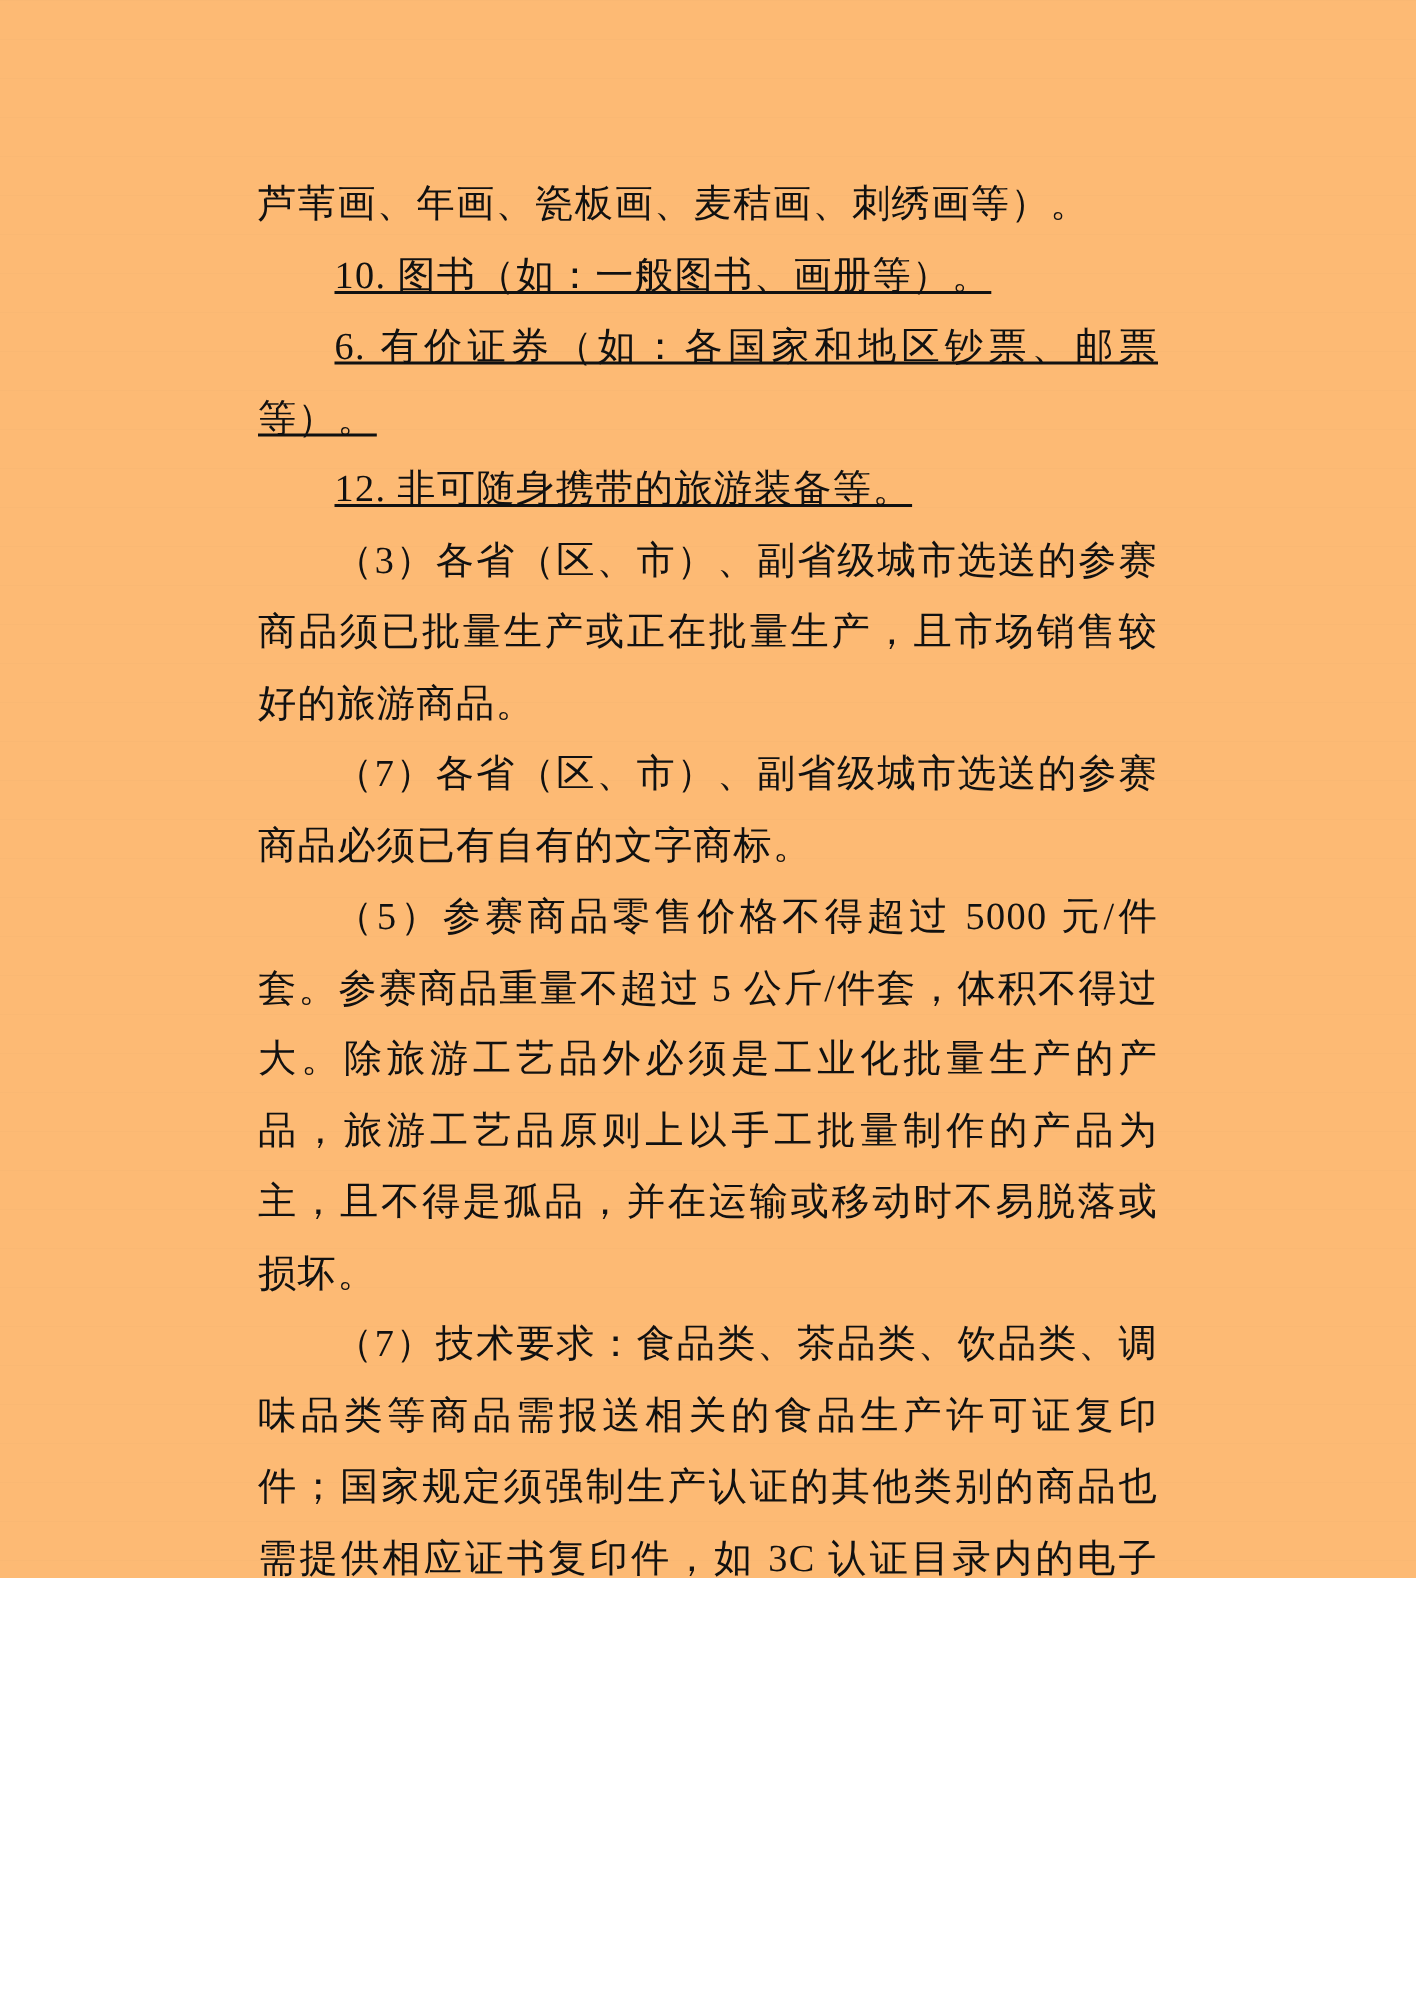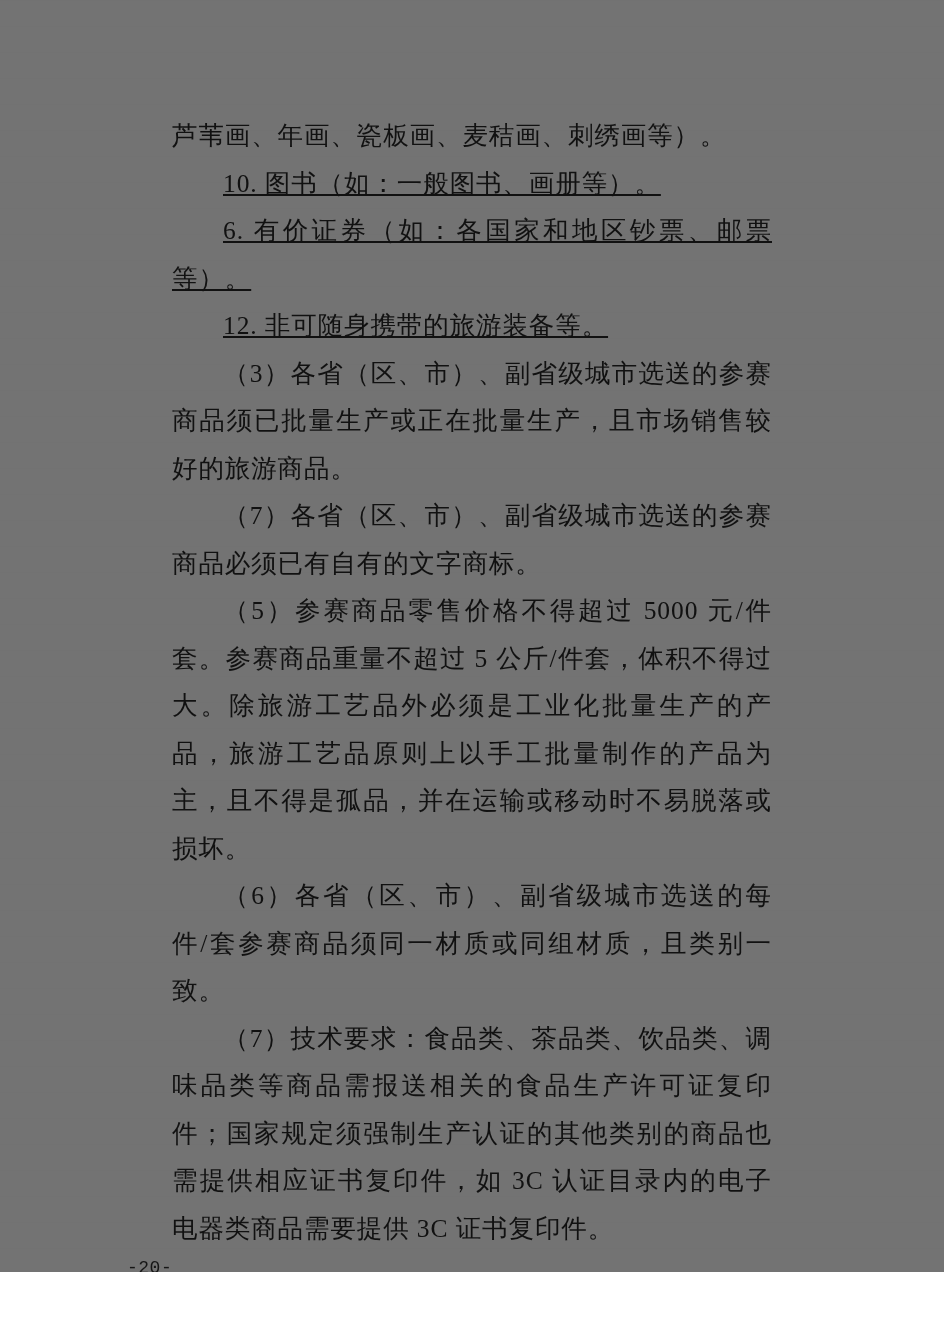--- a/index.html
+++ b/index.html
@@ -3,22 +3,22 @@
 <meta charset="utf-8">
 <style>
   html, body {
     margin: 0;
     padding: 0;
     background: #ffffff;
   }
   .page {
     position: relative;
     width: 944px;
-    height: 1272px;
-    background: #737373;
+    height: 1052px;
+    background: #fdba74;
     overflow: hidden;
     font-family: "Liberation Serif", "DejaVu Serif", serif;
     color: #111111;
   }
   
   .scan-noise {
     position: absolute;
     inset: 0;
     pointer-events: none;
     background-image: repeating-linear-gradient(
@@ -70,19 +70,18 @@
   <div class="scan-noise"></div>
 
   <div class="body-text">
     <p class="para">芦苇画、年画、瓷板画、麦秸画、刺绣画等）。</p>
     <p class="para list">10. 图书（如：一般图书、画册等）。</p>
     <p class="para list">6. 有价证券（如：各国家和地区钞票、邮票等）。</p>
     <p class="para list">12. 非可随身携带的旅游装备等。</p>
     <p class="para indent">（3）各省（区、市）、副省级城市选送的参赛商品须已批量生产或正在批量生产，且市场销售较好的旅游商品。</p>
     <p class="para indent">（7）各省（区、市）、副省级城市选送的参赛商品必须已有自有的文字商标。</p>
     <p class="para indent">（5）参赛商品零售价格不得超过 5000 元/件套。参赛商品重量不超过 5 公斤/件套，体积不得过大。除旅游工艺品外必须是工业化批量生产的产品，旅游工艺品原则上以手工批量制作的产品为主，且不得是孤品，并在运输或移动时不易脱落或损坏。</p>
-    <p class="para indent">（6）各省（区、市）、副省级城市选送的每件/套参赛商品须同一材质或同组材质，且类别一致。</p>
     <p class="para indent">（7）技术要求：食品类、茶品类、饮品类、调味品类等商品需报送相关的食品生产许可证复印件；国家规定须强制生产认证的其他类别的商品也需提供相应证书复印件，如 3C 认证目录内的电子电器类商品需要提供 3C 证书复印件。</p>
   </div>
 
   <div class="page-number">-20-</div>
 
 </div>
 
 </body></html>

